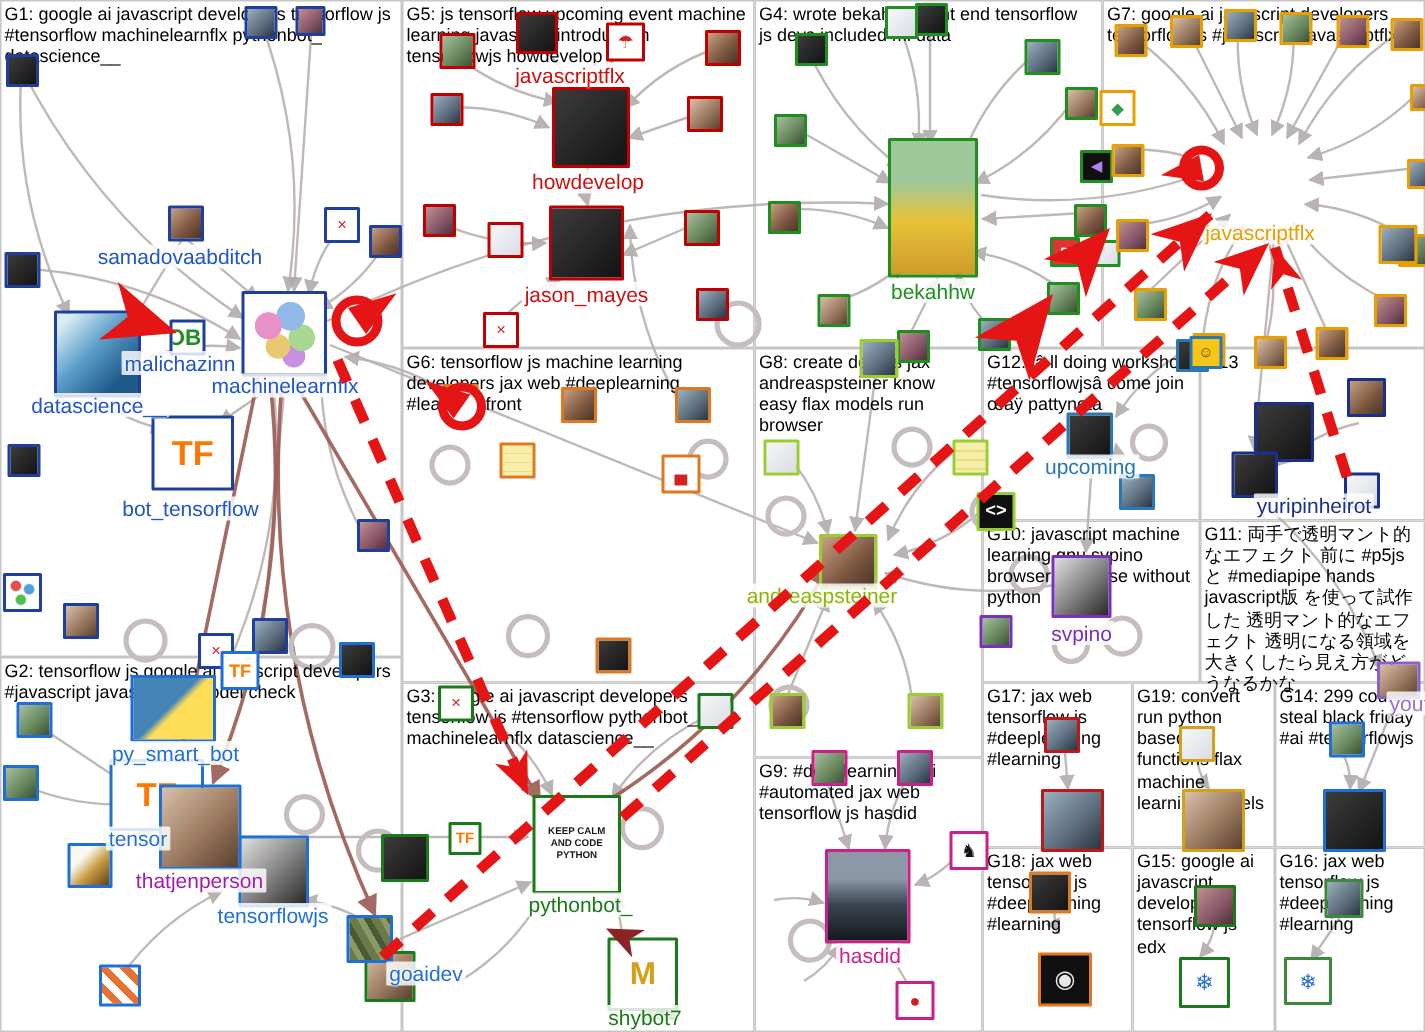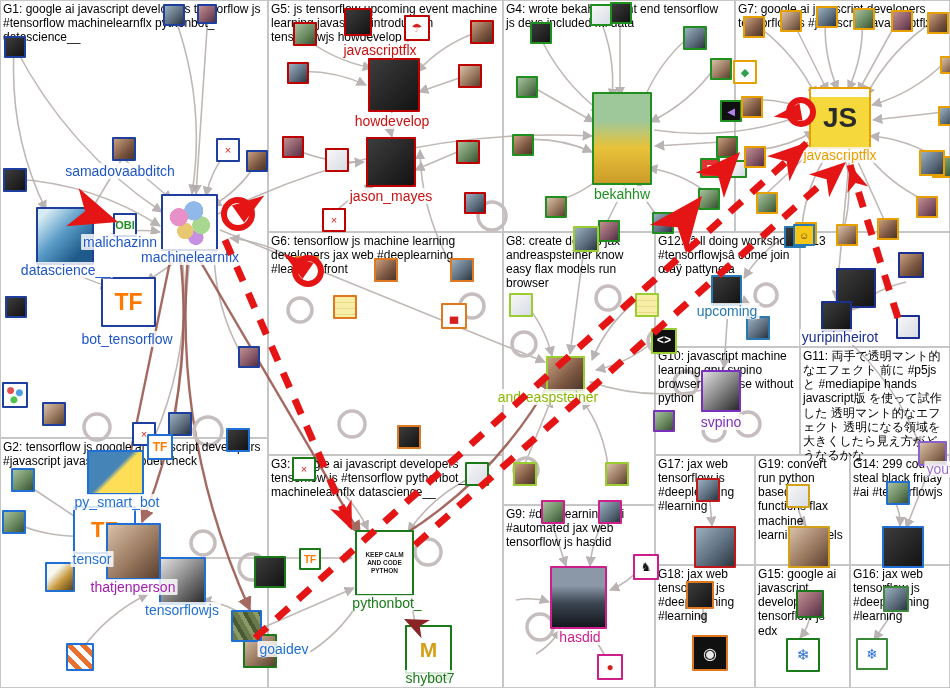--- a/index.html
+++ b/index.html
@@ -236,21 +236,21 @@
       <div class="glabel" style="left: 758px; top: 567px; width: 87px; color: rgb(0, 0, 0);">G15: google ai javascript developers tensorflow js edx</div>
       <div class="glabel" style="left: 853px; top: 567px; width: 92px; color: rgb(0, 0, 0);">G16: jax web tensorflow js #deeplearning #learning</div>
     </div>
   <div id="nodes-layer" class="layer">
       <div class="node k-photo-b" style="left: 163px; top: 4px; width: 22px; height: 22px; border-color: rgb(31, 63, 159); border-width: 2px;"></div>
       <div class="node k-photo-e" style="left: 197px; top: 4px; width: 20px; height: 20px; border-color: rgb(31, 63, 159); border-width: 2px;"></div>
       <div class="node k-dark" style="left: 4px; top: 36px; width: 22px; height: 22px; border-color: rgb(31, 63, 159); border-width: 2px;"></div>
       <div class="node k-dark" style="left: 3px; top: 168px; width: 24px; height: 24px; border-color: rgb(31, 63, 159); border-width: 2px;"></div>
       <div class="node k-redx" style="left: 216px; top: 138px; width: 24px; height: 24px; border-color: rgb(31, 63, 159); border-width: 2px; font-size: 11px;">×</div>
       <div class="node k-photo-a" style="left: 246px; top: 150px; width: 22px; height: 22px; border-color: rgb(31, 63, 159); border-width: 2px;"></div>
-      <div class="node k-obi" style="left: 113px; top: 213px; width: 24px; height: 24px; border-color: rgb(31, 63, 159); border-width: 2px; font-size: 11px;">OBI</div>
+      <div class="node k-obi" style="left: 113px; top: 213px; width: 24px; height: 24px; border-color: rgb(31, 63, 159); border-width: 2px; font-size: 15px;">OBI</div>
       <div class="node k-dark" style="left: 5px; top: 296px; width: 22px; height: 22px; border-color: rgb(31, 63, 159); border-width: 2px;"></div>
       <div class="node k-dots" style="left: 2px; top: 382px; width: 26px; height: 26px; border-color: rgb(31, 63, 159); border-width: 2px;"></div>
       <div class="node k-photo-c" style="left: 42px; top: 402px; width: 24px; height: 24px; border-color: rgb(31, 63, 159); border-width: 2px;"></div>
       <div class="node k-redx" style="left: 132px; top: 422px; width: 24px; height: 24px; border-color: rgb(31, 63, 159); border-width: 2px; font-size: 11px;">×</div>
       <div class="node k-photo-b" style="left: 168px; top: 412px; width: 24px; height: 24px; border-color: rgb(31, 63, 159); border-width: 2px;"></div>
       <div class="node k-photo-e" style="left: 238px; top: 346px; width: 22px; height: 22px; border-color: rgb(31, 63, 159); border-width: 2px;"></div>
       <div class="node k-photo-d" style="left: 293px; top: 22px; width: 24px; height: 24px; border-color: rgb(192, 0, 0); border-width: 2px;"></div>
       <div class="node k-dark" style="left: 344px; top: 8px; width: 28px; height: 28px; border-color: rgb(192, 0, 0); border-width: 2px;"></div>
       <div class="node k-photo-a" style="left: 470px; top: 20px; width: 24px; height: 24px; border-color: rgb(192, 0, 0); border-width: 2px;"></div>
       <div class="node k-photo-b" style="left: 287px; top: 62px; width: 22px; height: 22px; border-color: rgb(192, 0, 0); border-width: 2px;"></div>
@@ -341,21 +341,20 @@
       <div class="node k-photo-b" style="left: 883px; top: 586px; width: 26px; height: 26px; border-color: rgb(58, 138, 58); border-width: 2px;"></div>
       <div class="node k-snow" style="left: 856px; top: 638px; width: 32px; height: 32px; border-color: rgb(58, 138, 58); border-width: 2px; font-size: 14px;">❄</div>
       <div class="node k-photo-a" style="left: 112px; top: 137px; width: 24px; height: 24px; border-color: rgb(31, 63, 159); border-width: 2px;"></div>
       <div class="node k-robot" style="left: 36px; top: 207px; width: 58px; height: 58px; border-color: rgb(31, 63, 159); border-width: 2px;"></div>
       <div class="node k-brain" style="left: 161px; top: 194px; width: 57px; height: 57px; border-color: rgb(31, 63, 159); border-width: 2px;"></div>
       <div class="node k-tf" style="left: 101px; top: 277px; width: 55px; height: 50px; border-color: rgb(31, 63, 159); border-width: 2px; font-size: 23px;">TF</div>
       <div class="node k-umbrella" style="left: 404px; top: 15px; width: 26px; height: 26px; border-color: rgb(192, 0, 0); border-width: 2px; font-size: 12px;">☂</div>
       <div class="node k-dark" style="left: 368px; top: 58px; width: 52px; height: 54px; border-color: rgb(192, 0, 0); border-width: 2px;"></div>
       <div class="node k-dark" style="left: 366px; top: 137px; width: 50px; height: 50px; border-color: rgb(192, 0, 0); border-width: 2px;"></div>
       <div class="node k-woman" style="left: 592px; top: 92px; width: 60px; height: 93px; border-color: rgb(31, 143, 31); border-width: 2px;"></div>
-      <div class="node k-js" style="left: 809px; top: 87px; width: 62px; height: 62px; border-color: rgb(232, 160, 0); border-width: 2px; font-size: 28px;">JS</div>
       <div class="node k-dark" style="left: 711px; top: 275px; width: 31px; height: 31px; border-color: rgb(40, 120, 180); border-width: 2px;"></div>
       <div class="node k-dark" style="left: 821px; top: 301px; width: 31px; height: 31px; border-color: rgb(26, 47, 143); border-width: 2px;"></div>
       <div class="node k-photo-a" style="left: 546px; top: 356px; width: 39px; height: 37px; border-color: rgb(154, 205, 50); border-width: 2px;"></div>
       <div class="node k-bw" style="left: 701px; top: 370px; width: 40px; height: 42px; border-color: rgb(123, 47, 190); border-width: 2px;"></div>
       <div class="node k-py" style="left: 87px; top: 450px; width: 57px; height: 45px; border-color: rgb(31, 111, 212); border-width: 2px;"></div>
       <div class="node k-tf" style="left: 73px; top: 506px; width: 63px; height: 48px; border-color: rgb(31, 111, 212); border-width: 2px; font-size: 22px;">TF</div>
       <div class="node k-photo-c" style="left: 106px; top: 523px; width: 55px; height: 57px; border-color: rgb(31, 111, 212); border-width: 2px;"></div>
       <div class="node k-bw" style="left: 159px; top: 557px; width: 47px; height: 48px; border-color: rgb(31, 111, 212); border-width: 2px;"></div>
       <div class="node k-camo" style="left: 231px; top: 610px; width: 31px; height: 32px; border-color: rgb(31, 111, 212); border-width: 2px;"></div>
       <div class="node k-keepcalm" style="left: 355px; top: 530px; width: 59px; height: 66px; border-color: rgb(26, 122, 26); border-width: 2px;">KEEP CALM AND CODE PYTHON</div>
@@ -368,21 +367,21 @@
       <div class="nlabel" style="left: 120px; top: 234px; color: rgb(31, 86, 200); z-index: 3;">malichazinn</div>
       <div class="nlabel" style="left: 66px; top: 262px; color: rgb(31, 86, 200);">datascience__</div>
       <div class="nlabel" style="left: 190px; top: 249px; color: rgb(31, 86, 200);">machinelearnflx</div>
       <div class="nlabel" style="left: 127px; top: 331px; color: rgb(31, 86, 200);">bot_tensorflow</div>
       <div class="nlabel" style="left: 380px; top: 42px; color: rgb(204, 17, 17);">javascriptflx</div>
       <div class="nlabel" style="left: 392px; top: 113px; color: rgb(204, 17, 17);">howdevelop</div>
       <div class="nlabel" style="left: 391px; top: 188px; color: rgb(204, 17, 17);">jason_mayes</div>
       <div class="nlabel" style="left: 622px; top: 186px; color: rgb(31, 143, 31);">bekahhw</div>
       <div class="nlabel" style="left: 840px; top: 147px; color: rgb(232, 160, 0);">javascriptflx</div>
       <div class="nlabel" style="left: 727px; top: 303px; color: rgb(40, 120, 180);">upcoming</div>
-      <div class="nlabel" style="left: 840px; top: 329px; color: rgb(26, 47, 143);">yuripinheirot</div>
+      <div class="nlabel" style="left: 876px; top: 329px; color: rgb(26, 47, 143);">yuripinheirot</div>
       <div class="nlabel" style="left: 548px; top: 389px; color: rgb(138, 184, 0);">andreaspsteiner</div>
       <div class="nlabel" style="left: 721px; top: 414px; color: rgb(123, 47, 190);">svpino</div>
       <div class="nlabel" style="left: 117px; top: 494px; color: rgb(31, 111, 212);">py_smart_bot</div>
       <div class="nlabel" style="left: 92px; top: 551px; color: rgb(31, 111, 212);">tensor</div>
       <div class="nlabel" style="left: 133px; top: 579px; color: #a21caf;">thatjenperson</div>
       <div class="nlabel" style="left: 182px; top: 602px; color: rgb(31, 111, 212);">tensorflowjs</div>
       <div class="nlabel" style="left: 245px; top: 641px; color: rgb(31, 111, 212); margin-left: 39px;">goaidev</div>
       <div class="nlabel" style="left: 387px; top: 595px; color: rgb(26, 122, 26);">pythonbot_</div>
       <div class="nlabel" style="left: 430px; top: 670px; color: rgb(26, 122, 26);">shybot7</div>
       <div class="nlabel" style="left: 580px; top: 629px; color: rgb(204, 31, 139);">hasdid</div>

